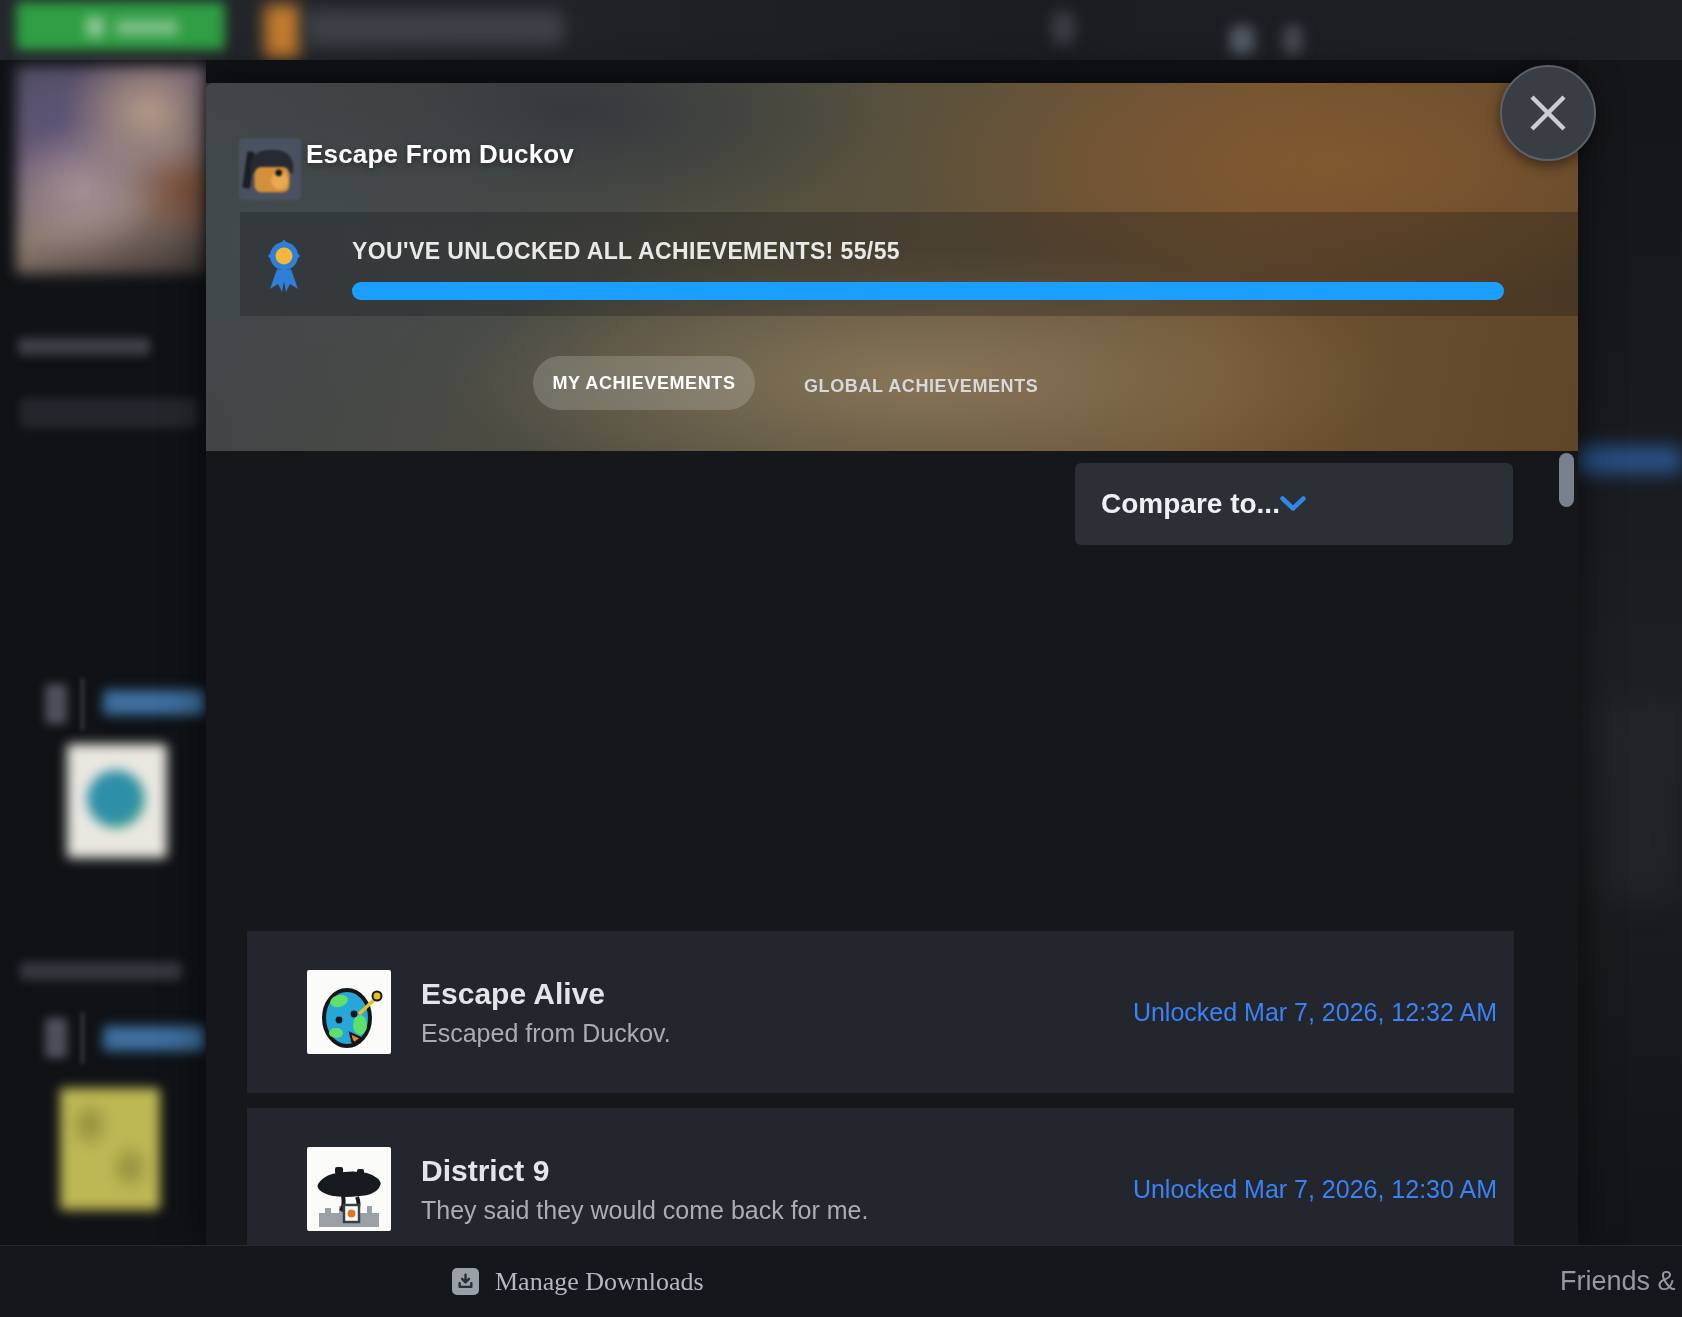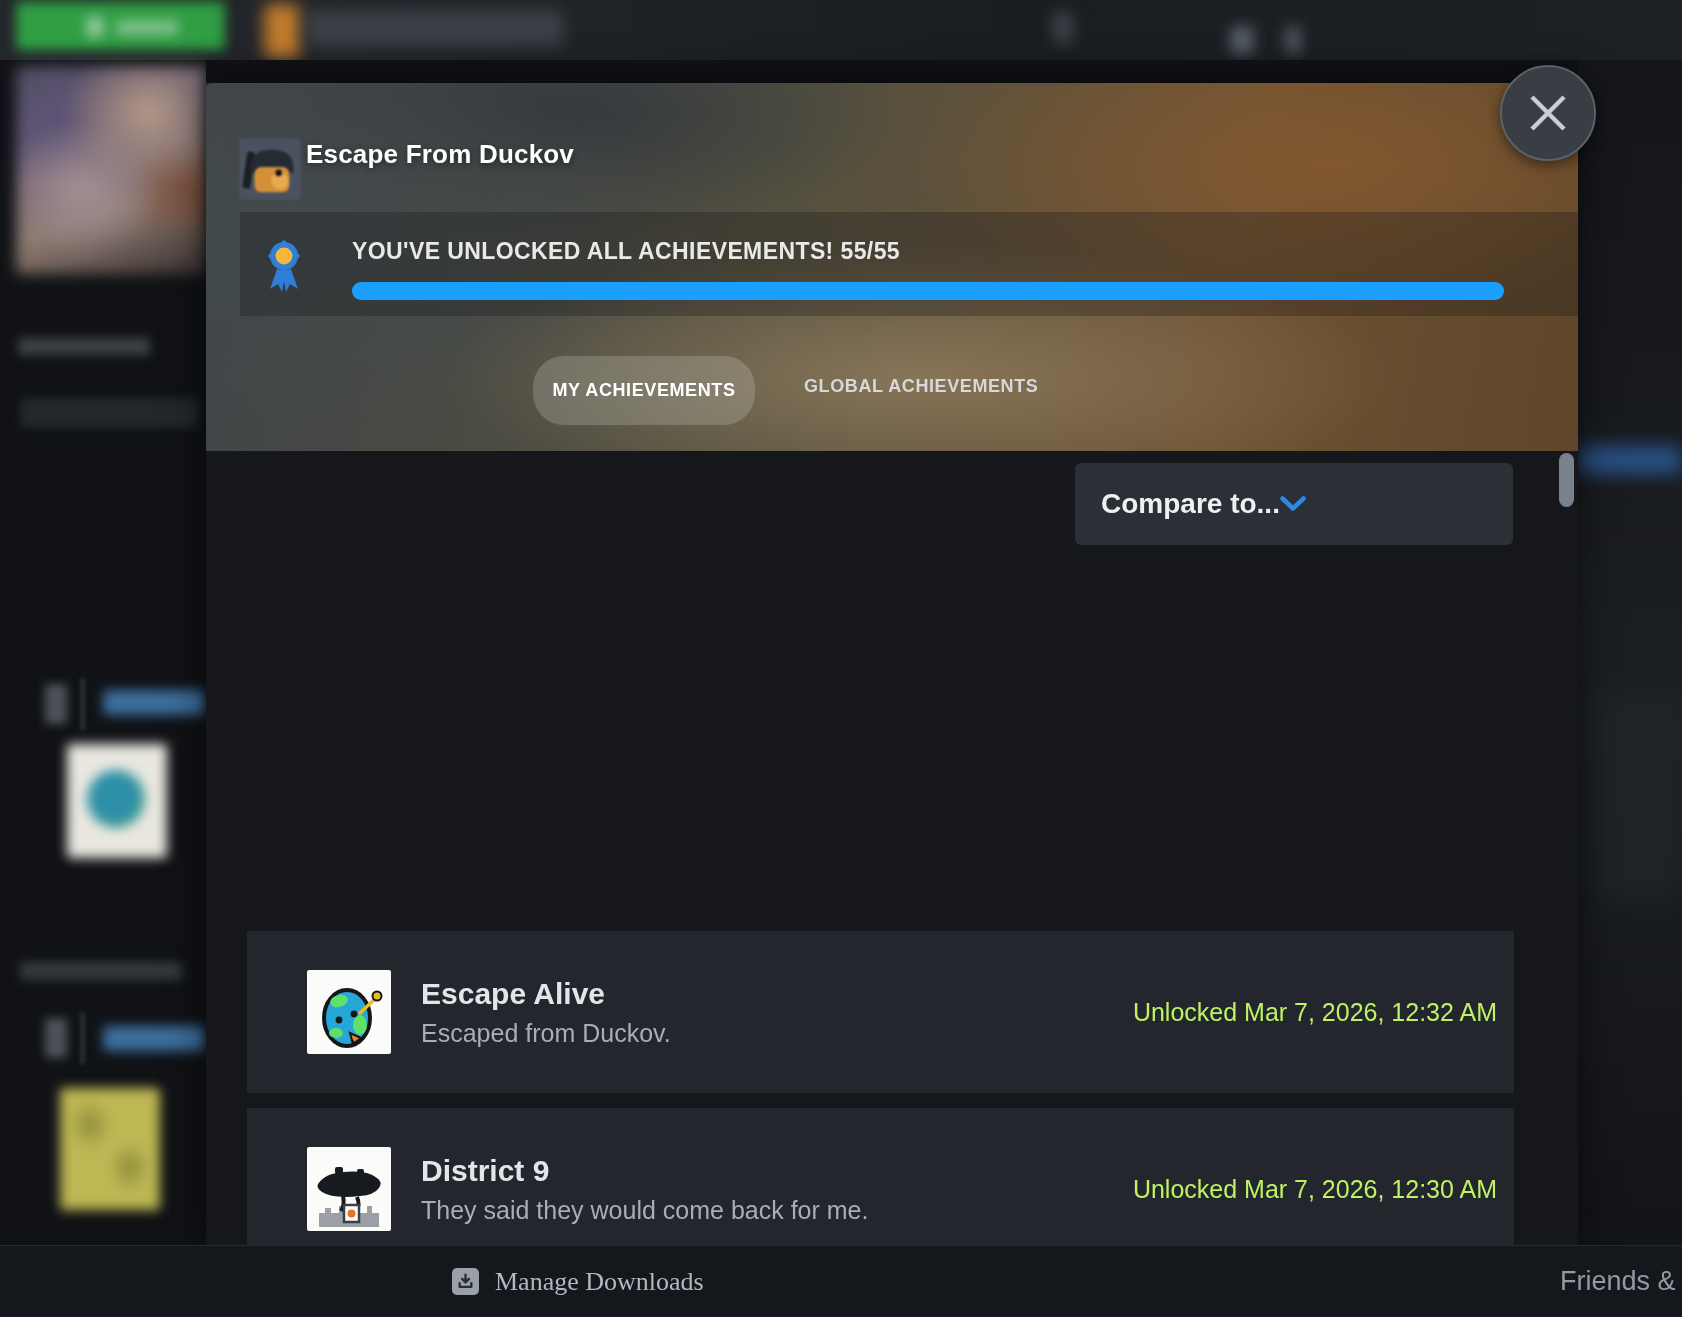--- a/index.html
+++ b/index.html
@@ -69,21 +69,21 @@
   .modal-title{position:absolute;left:100px;top:56px;font-size:26px;font-weight:bold;color:#ffffff;
     text-shadow:0 2px 6px rgba(0,0,0,.45);letter-spacing:.2px;}
   .banner{position:absolute;left:34px;top:129px;width:1446px;height:104px;border-radius:0;
     background:rgba(18,18,20,.28);}
   .award-icon{position:absolute;left:26px;top:26px;width:36px;height:56px;}
   .banner-text{position:absolute;left:112px;top:26px;font-size:23px;font-weight:bold;color:#e9e9e7;letter-spacing:.4px;}
   .banner-pct{position:absolute;right:8px;top:26px;font-size:23px;font-weight:bold;color:#e9e9e7;}
   .progress-track{position:absolute;left:112px;top:70px;width:1152px;height:18px;border-radius:9px;
     background:rgba(255,255,255,.10);}
   .progress-fill{height:18px;border-radius:9px;background:#1a9fff;}
-  .tab-pill{position:absolute;left:327px;top:273px;width:222px;height:69px;border-radius:31px;
+  .tab-pill{position:absolute;left:327px;top:273px;width:222px;height:54px;border-radius:31px;
     background:rgba(210,213,204,.24);display:flex;align-items:center;justify-content:center;cursor:default;}
   .tab-pill span{font-size:18px;font-weight:bold;color:#ffffff;letter-spacing:.6px;}
   .tab-global{position:absolute;left:578px;top:273px;height:61px;display:flex;align-items:center;padding:0 20px;justify-content:center;}
   .tab-global span{font-size:18px;font-weight:bold;color:#d6d8da;letter-spacing:.6px;}
 
   .modal-content{position:absolute;left:0;top:368px;width:1372px;height:794px;background:#15171b;}
   .search-input{position:absolute;left:386px;top:12px;width:456px;height:82px;box-sizing:border-box;
     background:#2b2f36;border:none;border-radius:6px;padding:0 26px;font-size:27px;color:#dfe3e7;
     font-family:"Liberation Sans",sans-serif;outline:none;}
   .search-input::placeholder{font-style:italic;color:#868d95;}
@@ -93,21 +93,21 @@
   .compare-box span{font-size:28px;font-weight:600;color:#eef1f4;}
   .scroll-thumb{position:absolute;left:1353px;top:370px;width:15px;height:54px;border-radius:8px;background:#79818c;}
 
   .rows{position:absolute;left:41px;top:480px;width:1267px;display:flex;flex-direction:column;gap:15px;}
   .row{height:162px;background:#23262c;display:flex;align-items:center;position:relative;padding-left:47px;}
   .row .a-icon{width:84px;height:84px;margin-left:13px;flex:0 0 auto;border-radius:2px;overflow:hidden;}
   .row .a-texts{margin-left:30px;display:flex;flex-direction:column;gap:8px;}
   .row .a-title{font-size:30px;font-weight:bold;color:#e3e6e9;}
   .row .a-desc{font-size:25px;color:#a9aeb5;}
   .row .a-date{position:absolute;right:17px;top:0;height:162px;display:flex;align-items:center;
-    font-size:25px;color:#bef264;}
+    font-size:25px;color:#3b82f6;}
 
   
   .close-btn{left:1500px;top:65px;width:96px;height:96px;border-radius:50%;
     background:#393e45;border:2px solid #5c6169;box-sizing:border-box;
     display:flex;align-items:center;justify-content:center;cursor:pointer;
     box-shadow:0 4px 14px rgba(0,0,0,.5);}
 
   
   .bottombar{left:0;top:1245px;width:1682px;height:72px;background:#14171c;border-top:1px solid #26292e;box-sizing:border-box;}
   .manage-dl{position:absolute;left:452px;top:0;height:71px;display:flex;align-items:center;gap:16px;cursor:pointer;font-family:Liberation Serif, serif;}

